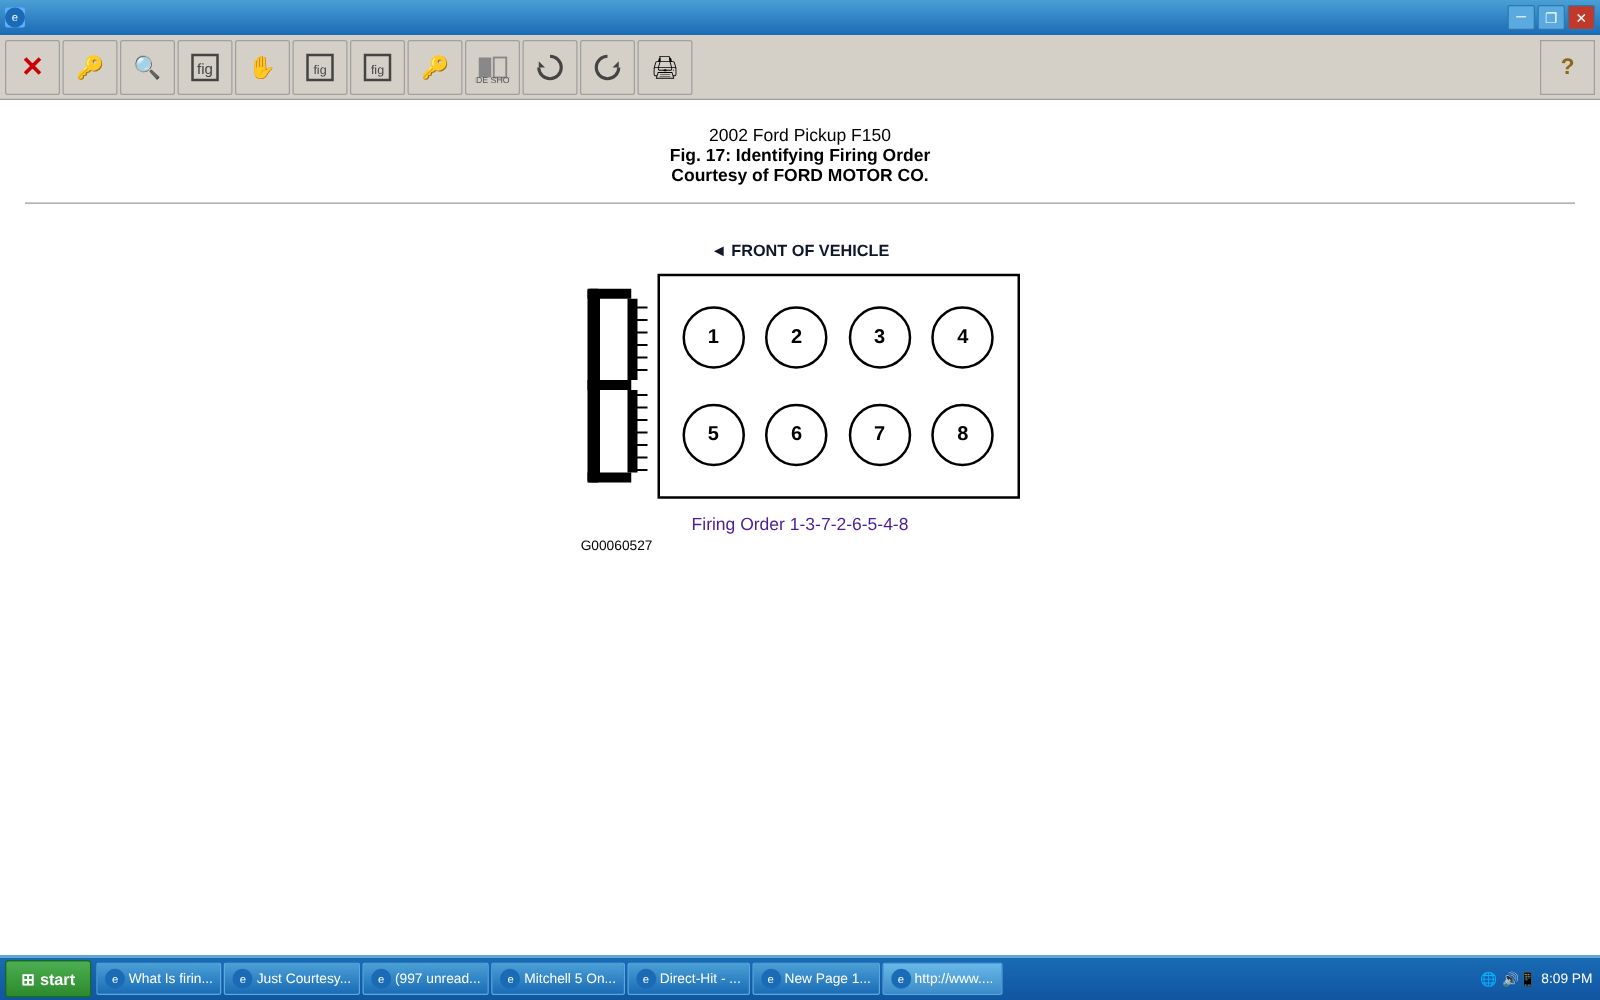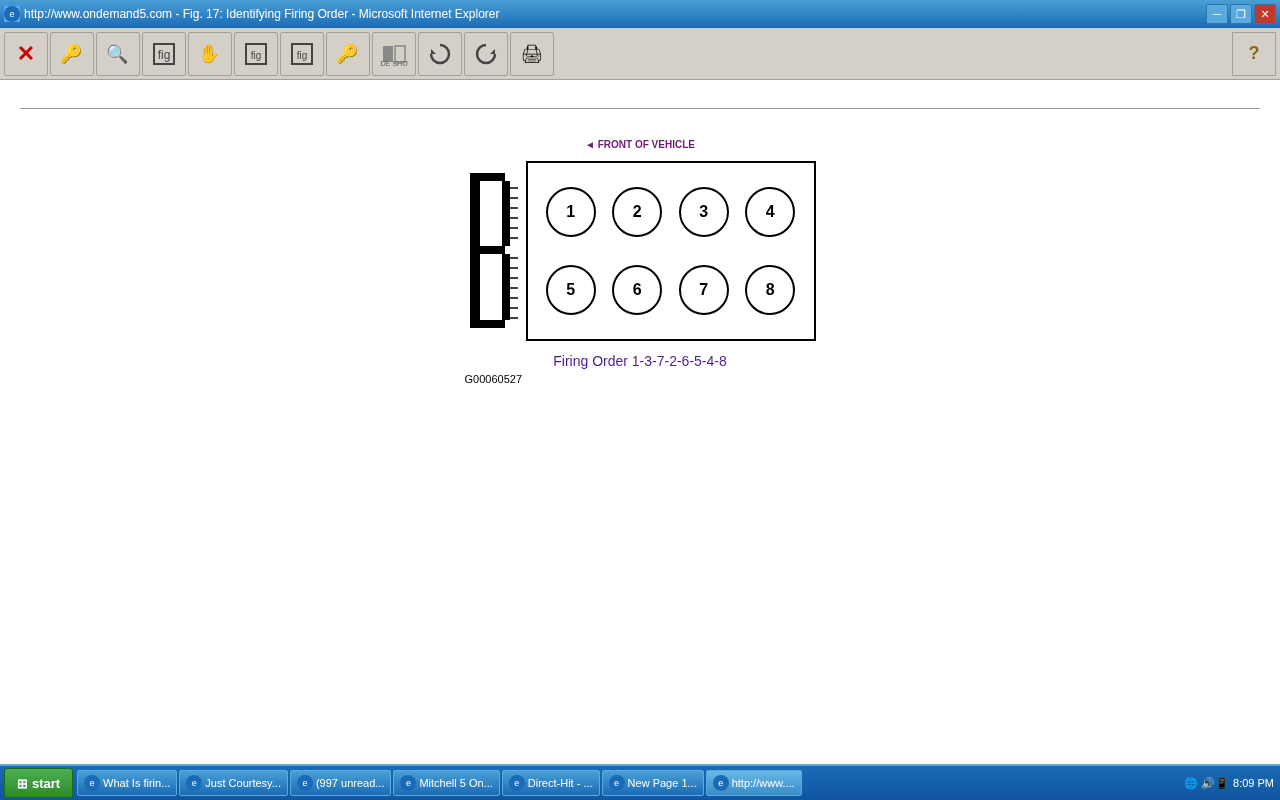--- a/index.html
+++ b/index.html
@@ -120,23 +120,23 @@
 
     
     .diagram-area {
       display: flex;
       flex-direction: column;
       align-items: center;
       position: relative;
     }
 
     .front-label {
-      font-size: 10px;
-      font-weight: bold;
-      color: #701a75;
+      font-size: 13px;
+      font-weight: bold;
+      color: #0f172a;
       margin-bottom: 8px;
       display: flex;
       align-items: center;
       gap: 6px;
     }
 
     .engine-diagram {
       display: flex;
       align-items: center;
       gap: 0;
@@ -275,21 +275,20 @@
     }
   </style>
 </head>
 <body>
 
 <div class="title-bar">
   <div class="title-bar-left">
     <div class="title-bar-icon">
       <div class="ie-globe">e</div>
     </div>
-    <span class="title-bar-title">http://www.ondemand5.com - Fig. 17: Identifying Firing Order - Microsoft Internet Explorer</span>
   </div>
   <div class="title-bar-controls">
     <div class="title-bar-btn">─</div>
     <div class="title-bar-btn">❐</div>
     <div class="title-bar-btn close">✕</div>
   </div>
 </div>
 
 <div class="toolbar">
   <div class="toolbar-btn red-x">✕</div>
@@ -332,20 +331,25 @@
     <svg width="26" height="26" viewBox="0 0 26 26">
       <path d="M13 4 A9 9 0 1 0 22 13" fill="none" stroke="#444" stroke-width="2.5"></path>
       <polygon points="22,8 22,13 17,13" fill="#444"></polygon>
     </svg>
   </div>
   <div class="toolbar-btn">🖨</div>
   <div class="toolbar-help">?</div>
 </div>
 
 <div class="main-content">
+  <div class="page-title">
+    <div class="line1">2002 Ford Pickup F150</div>
+    <div class="line2">Fig. 17: Identifying Firing Order</div>
+    <div class="line3">Courtesy of FORD MOTOR CO.</div>
+  </div>
   <div class="divider"></div>
 
   <div class="diagram-area">
     <div class="front-label">◄ FRONT OF VEHICLE</div>
 
     <div class="engine-diagram">
 
       <div style="display:flex; align-items:center; margin-right:6px;">
 
         <svg width="55" height="185" viewBox="0 0 55 185">

